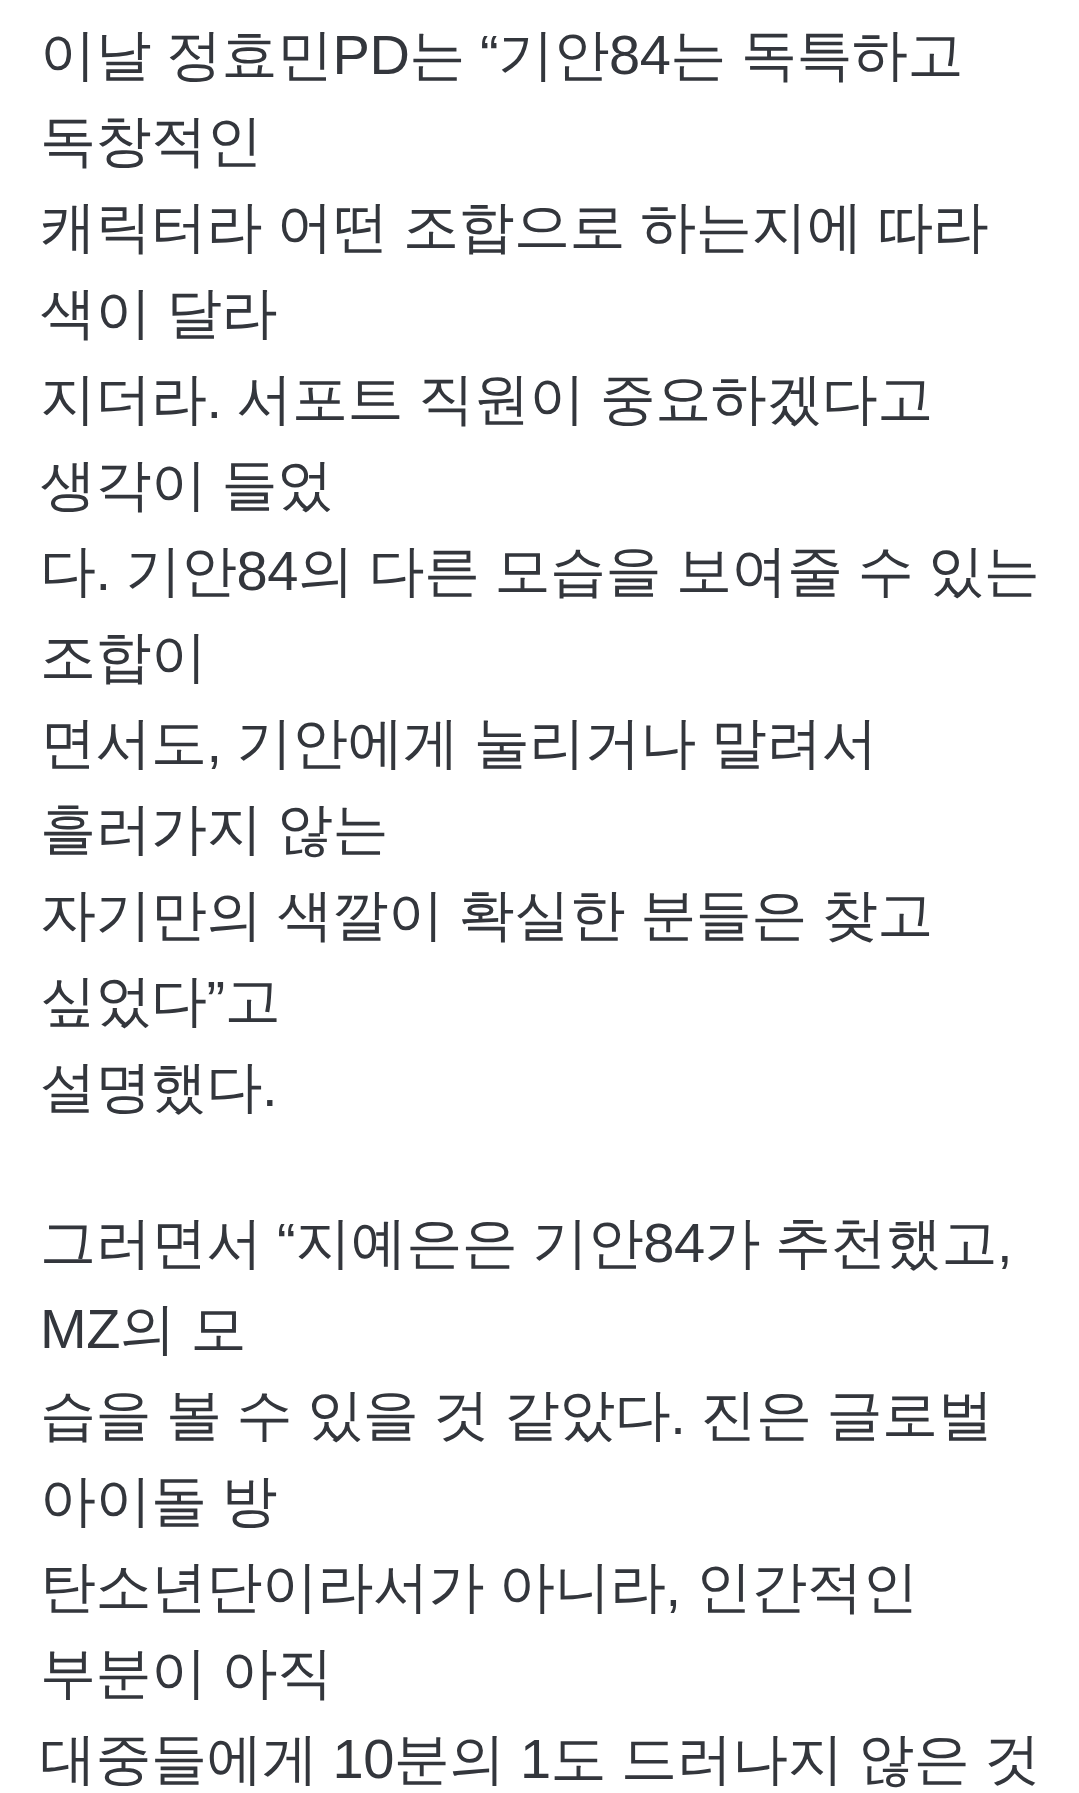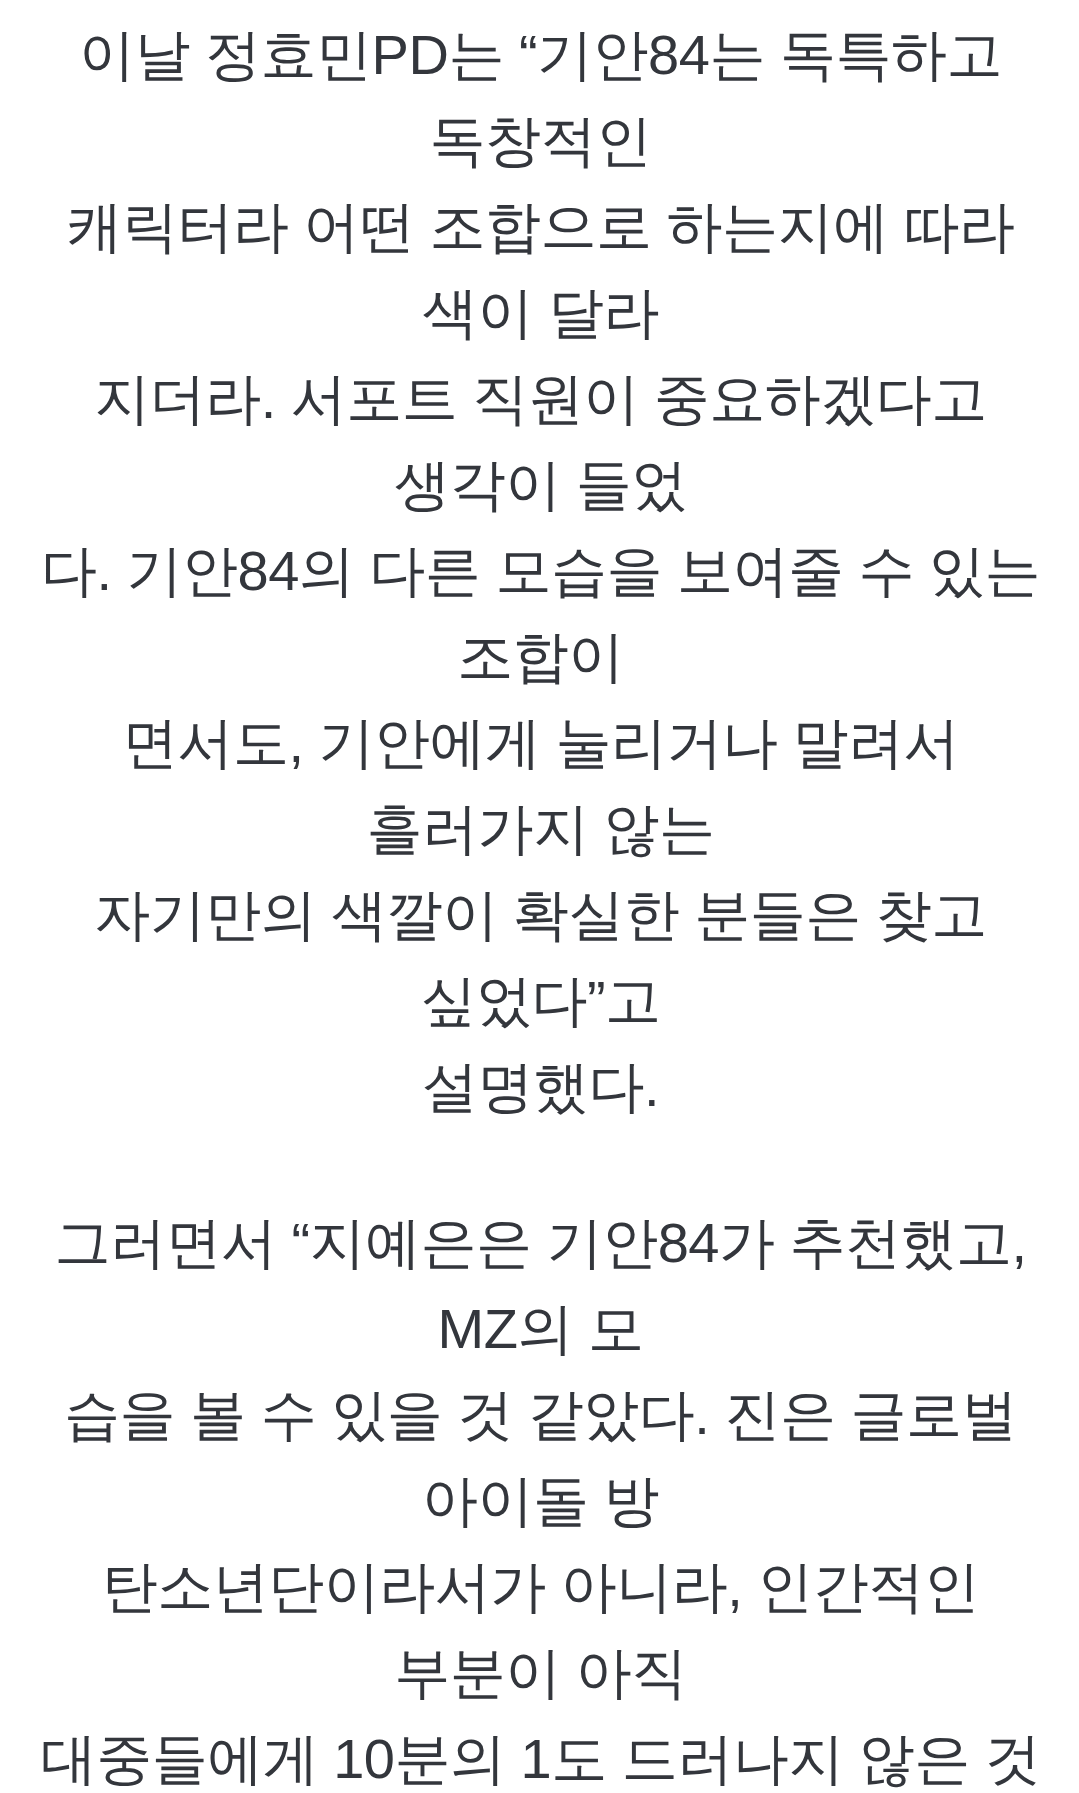--- a/index.html
+++ b/index.html
@@ -19,21 +19,20 @@
     padding: 12px 38px 0 40px;
   }
   p.para {
     margin: 0 0 70px 0;
     font-size: 56px;
     line-height: 86px;
     font-weight: 400;
     letter-spacing: -0.5px;
     white-space: pre-line;
     word-break: keep-all;
-    text-align: center;
   }
   p.para:last-child {
     margin-bottom: 0;
   }
 </style>
 </head>
 <body style="background: rgb(255, 255, 255); color: rgb(51, 54, 60);">
 
 <div class="article-body">
     <p class="para">이날 정효민PD는 “기안84는 독특하고 독창적인

